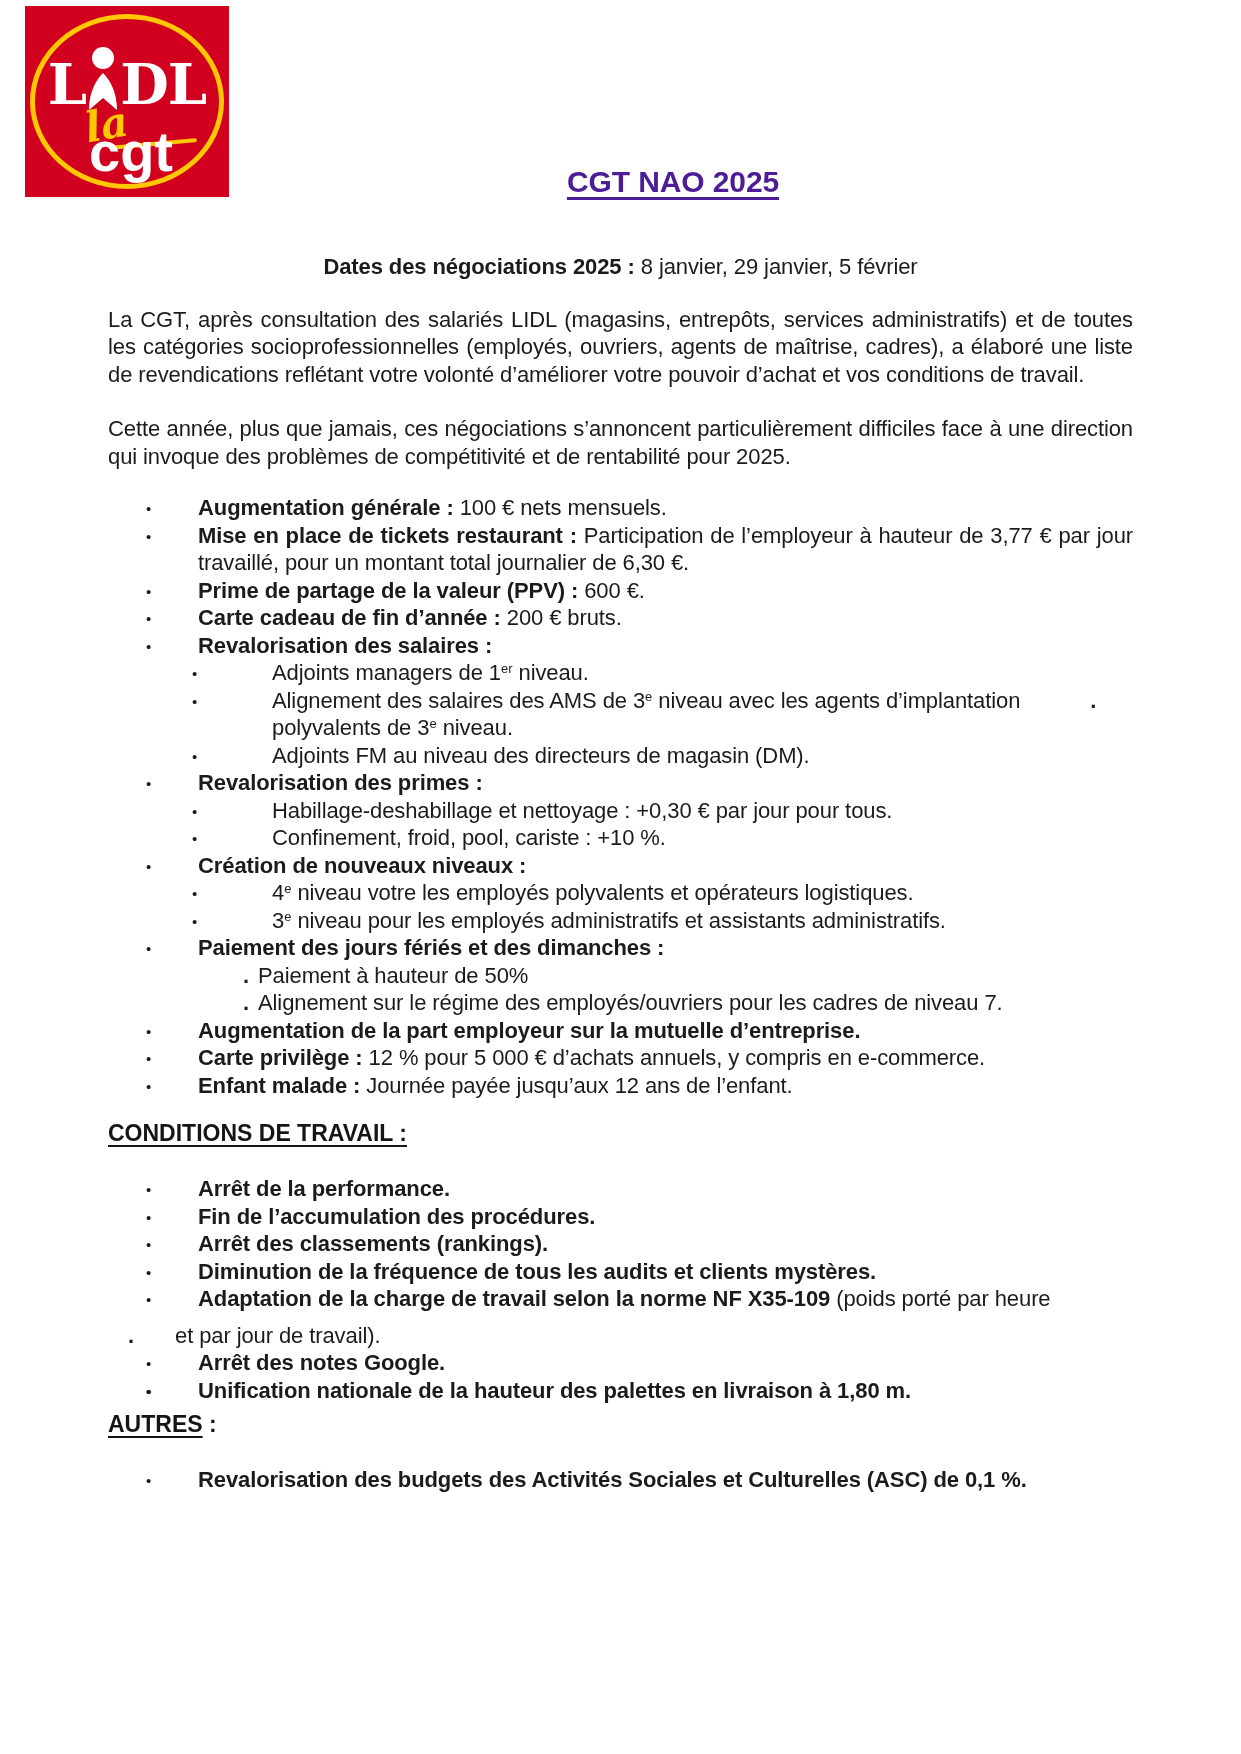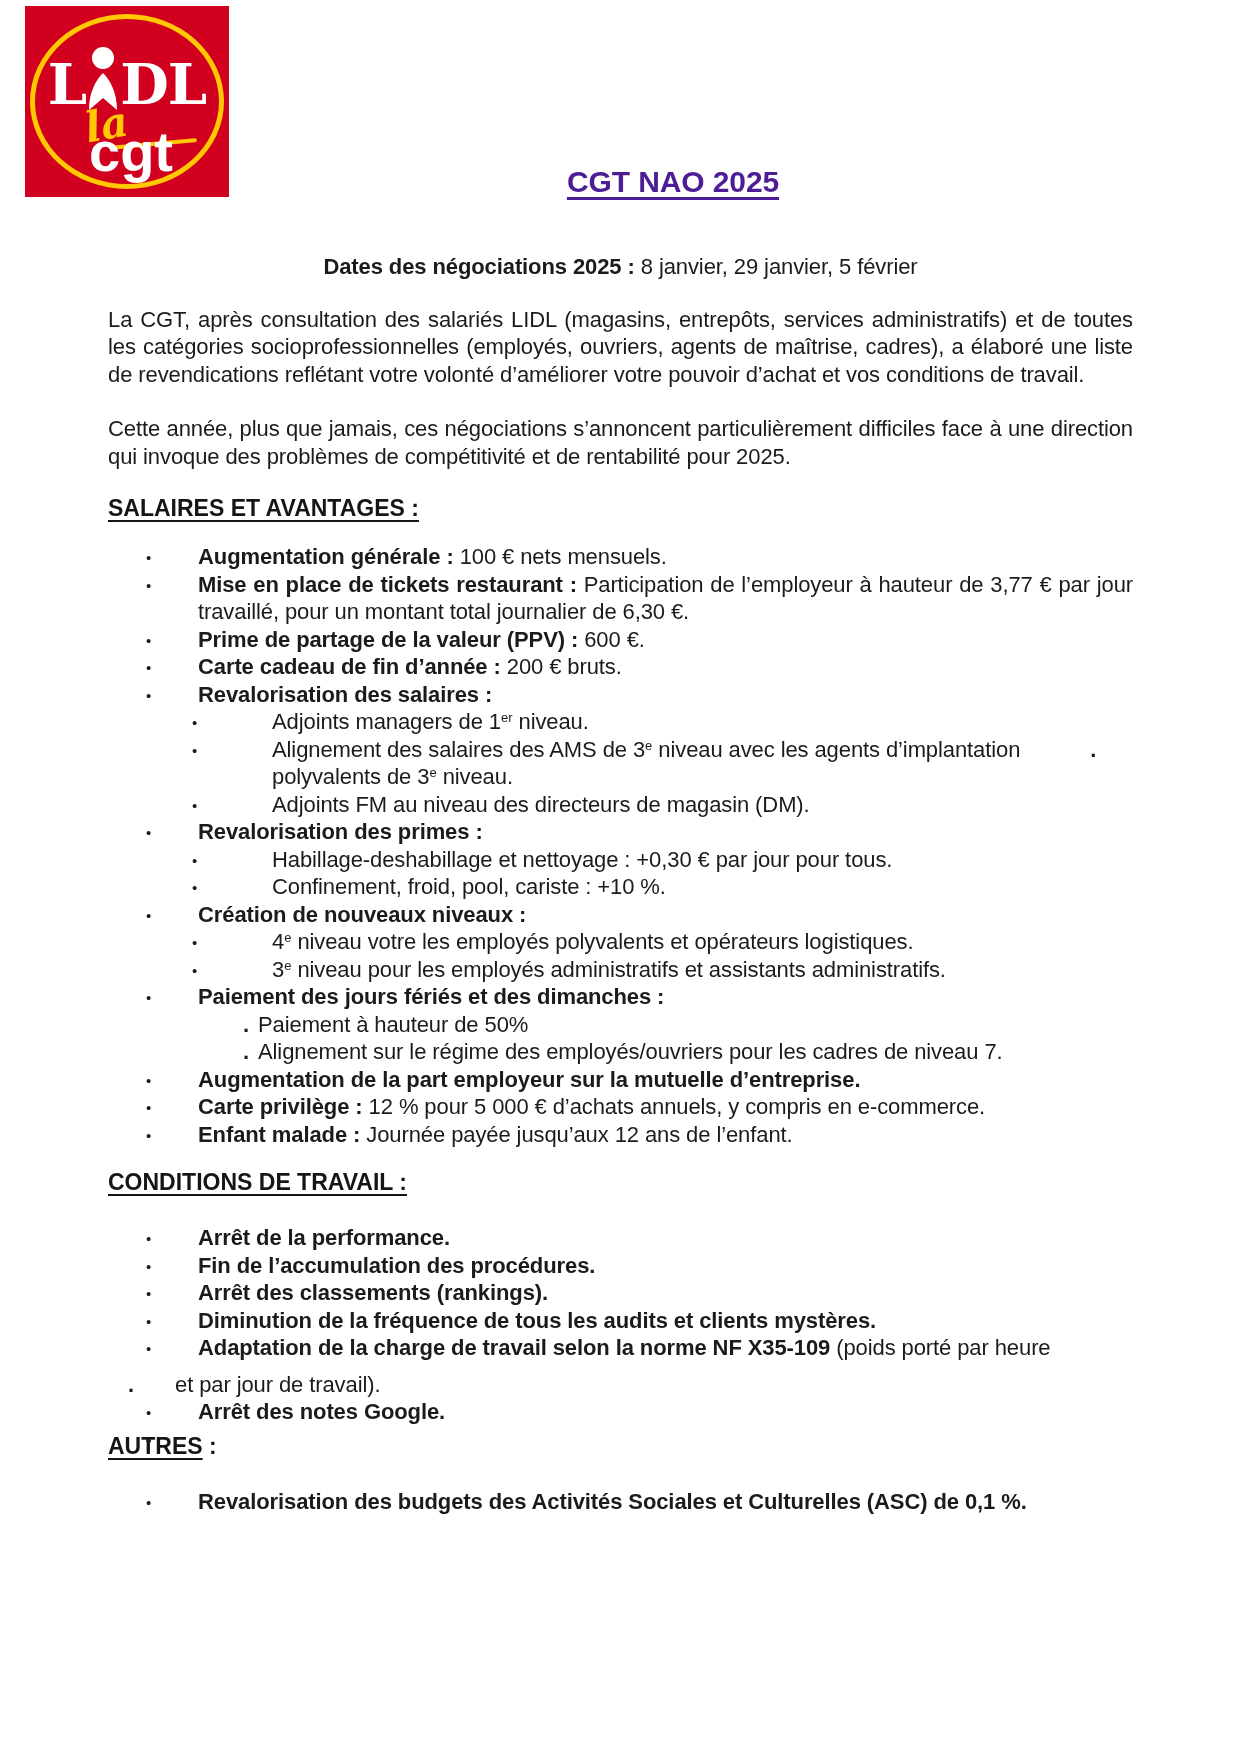--- a/index.html
+++ b/index.html
@@ -107,21 +107,20 @@
       <strong>Dates des négociations 2025 :</strong><span> 8 janvier, 29 janvier, 5 février</span>
     </p>
 
     <div id="paras">
         <p class="para">La CGT, après consultation des salariés LIDL (magasins, entrepôts, services administratifs) et de toutes les catégories socioprofessionnelles (employés, ouvriers, agents de maîtrise, cadres), a élaboré une liste de revendications reflétant votre volonté d’améliorer votre pouvoir d’achat et vos conditions de travail.</p>
         <p class="para">Cette année, plus que jamais, ces négociations s’annoncent particulièrement difficiles face à une direction qui invoque des problèmes de compétitivité et de rentabilité pour 2025.</p>
       </div>
 
     <div id="sections">
         <section class="section">
-          <h2 class="heading"><span class="u">SALAIRES ET AVANTAGES :</span></h2>
           <div class="items">
             <div class="item lv1"><span class="marker">•</span><span class="b">Augmentation générale :</span><span> 100 € nets mensuels.</span></div>
             <div class="item lv1"><span class="marker">•</span><span class="b">Mise en place de tickets restaurant :</span><span> Participation de l’employeur à hauteur de 3,77 € par jour travaillé, pour un montant total journalier de 6,30 €.</span></div>
             <div class="item lv1"><span class="marker">•</span><span class="b">Prime de partage de la valeur (PPV) :</span><span> 600 €.</span></div>
             <div class="item lv1"><span class="marker">•</span><span class="b">Carte cadeau de fin d’année :</span><span> 200 € bruts.</span></div>
             <div class="item lv1"><span class="marker">•</span><span class="b">Revalorisation des salaires :</span></div>
             <div class="item lv2"><span class="marker">•</span><span>Adjoints managers de 1</span><sup>er</sup><span> niveau.</span></div>
             <div class="item lv2"><span class="marker">•</span><span>Alignement des salaires des AMS de 3</span><sup>e</sup><span> niveau avec les agents d’implantation</span><span class="spacer">.</span><br><span>polyvalents de 3</span><sup>e</sup><span> niveau.</span></div>
             <div class="item lv2"><span class="marker">•</span><span>Adjoints FM au niveau des directeurs de magasin (DM).</span></div>
             <div class="item lv1"><span class="marker">•</span><span class="b">Revalorisation des primes :</span></div>
@@ -143,21 +142,21 @@
           <div class="items">
             <div class="item lv1"><span class="marker">•</span><span class="b">Arrêt de la performance.</span></div>
             <div class="item lv1"><span class="marker">•</span><span class="b">Fin de l’accumulation des procédures.</span></div>
             <div class="item lv1"><span class="marker">•</span><span class="b">Arrêt des classements (rankings).</span></div>
             <div class="item lv1"><span class="marker">•</span><span class="b">Diminution de la fréquence de tous les audits et clients mystères.</span></div>
             <div class="item lv1"><span class="marker">•</span><span class="b">Adaptation de la charge de travail selon la norme NF X35-109</span><span> (poids porté par heure</span></div>
             <div class="item d1"><span class="marker">.</span><span>et par jour de travail).</span></div>
             <div class="item lv1"><span class="marker">•</span><span class="b">Arrêt des notes Google.</span></div>
             <div class="item lv1"><span class="marker">•</span></div>
             <div class="item lv1"><span class="marker">•</span></div>
-            <div class="item lv1"><span class="marker">•</span></div>
+            <div class="item lv1"><span class="marker">•</span><span class="b">Unification nationale de la hauteur des palettes en livraison à 1,80 m.</span></div>
           </div>
         </section>
         <section class="section">
           <h2 class="heading"><span class="u">AUTRES</span><span> :</span></h2>
           <div class="items">
             <div class="item lv1"><span class="marker">•</span><span class="b">Revalorisation des budgets des Activités Sociales et Culturelles (ASC) de 0,1 %.</span></div>
           </div>
         </section>
       </div>
   </div>

